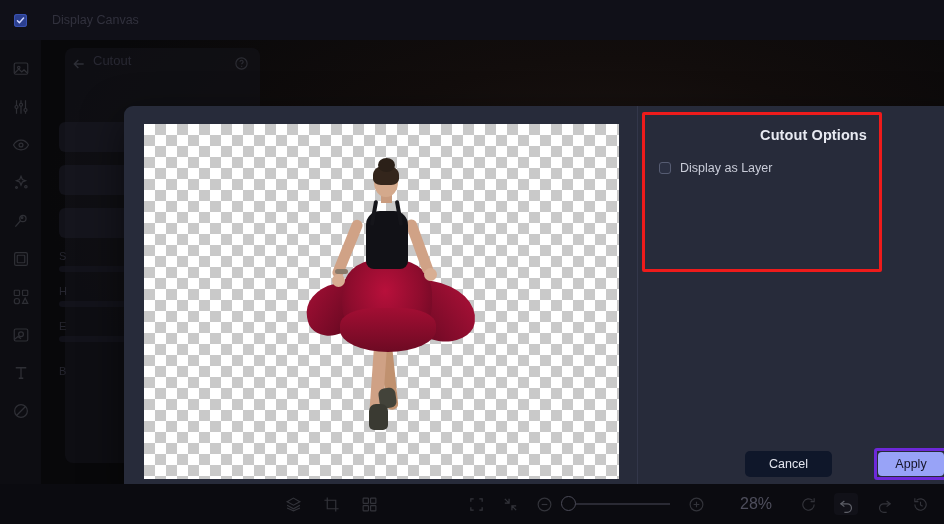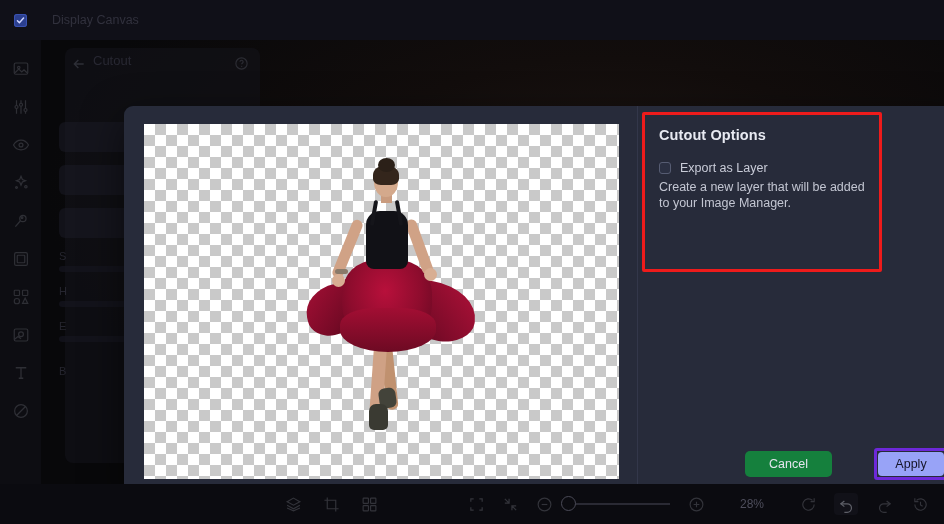--- a/index.html
+++ b/index.html
@@ -45,20 +45,21 @@
     display:flex;align-items:center;justify-content:center;
     opacity:.17;
   }
   .rail-item svg{display:block;}
 
   
   .canvas-area{
     position:absolute;left:41px;top:40px;width:903px;height:444px;
     background:#0a0a0c;
     background-image:radial-gradient(ellipse at 62% 34%, #1d1613 0%, #120d0c 32%, #08080a 70%);
+    text-align:right;
   }
 
   
   .bg-panel{
     position:absolute;left:24px;top:8px;width:195px;height:415px;
     background:#14141c;border-radius:8px;opacity:.55;
   }
   .bg-back-arrow{position:absolute;left:30px;top:16px;opacity:.22;}
   .bg-panel-title{
     position:absolute;left:52px;top:13px;font-size:13px;color:#2e2e3a;opacity:.8;
@@ -161,21 +162,21 @@
   }
   .opt-label{font-size:12.5px;color:#c9ccd8;}
   .opt-desc{
     font-size:12.5px;color:#c3c6d2;line-height:16px;margin:0 0 14px 2px;max-width:218px;
   }
 
   .modal-actions{
     position:absolute;right:18px;bottom:18px;display:flex;align-items:center;gap:14px;
   }
   .btn-cancel{
-    min-width:70px;height:26px;border-radius:5px;background:#15803d;
+    min-width:70px;height:26px;border-radius:5px;background:#0f172a;
     display:flex;align-items:center;justify-content:center;
     font-size:12.5px;color:#e3e5ee;padding:0 24px;box-sizing:border-box;
   }
   .apply-wrap{border:3px solid #6d28d9;border-radius:3px;padding:1px;margin-left:28px;}
   .btn-apply{
     min-width:66px;height:24px;border-radius:4px;background:#98a3f7;
     display:flex;align-items:center;justify-content:center;
     font-size:12.5px;color:#151528;padding:0 14px;box-sizing:border-box;font-weight:400;
   }
 
@@ -189,21 +190,21 @@
   .bb-right{position:absolute;right:14px;display:flex;align-items:center;gap:16px;}
   .bb-icon{width:20px;height:20px;display:flex;align-items:center;justify-content:center;opacity:.2;}
   .bb-icon.active{opacity:.42;background:#1a1a24;border-radius:4px;width:24px;height:22px;}
   .slider{
     width:100px;height:2px;background:#2a2a34;position:relative;margin:0 2px;
   }
   .slider-knob{
     position:absolute;left:-9px;top:-7px;width:15px;height:15px;border-radius:50%;
     border:1.6px solid #4a4a57;background:#0b0b10;box-sizing:border-box;
   }
-  .zoom-val{font-size:12px;color:#4e4e5c;margin-left:20px;}
+  .zoom-val{font-size:16px;color:#4e4e5c;margin-left:20px;}
 </style>
 </head>
 <body>
 
 <div id="app">
 
   <div class="topbar">
     <div class="display-canvas">
       <span class="dc-box">
         <svg width="9" height="9" viewBox="0 0 10 10">
@@ -344,23 +345,22 @@
       <div class="modal-divider"></div>
 
       <div class="modal-right">
 
         <div class="options-box">
           <div class="opt-title">Cutout Options</div>
 
 
           <div class="opt-row">
             <span class="opt-chk"></span>
-            <span class="opt-label">Export as Layer</span>
+            <span class="opt-label">Display as Layer</span>
           </div>
-          <div class="opt-desc">Create a new layer that will be added to your Image Manager.</div>
         </div>
 
         <div class="modal-actions">
           <div class="btn-cancel">Cancel</div>
           <div class="apply-wrap">
             <div class="btn-apply">Apply</div>
           </div>
         </div>
 
       </div>

